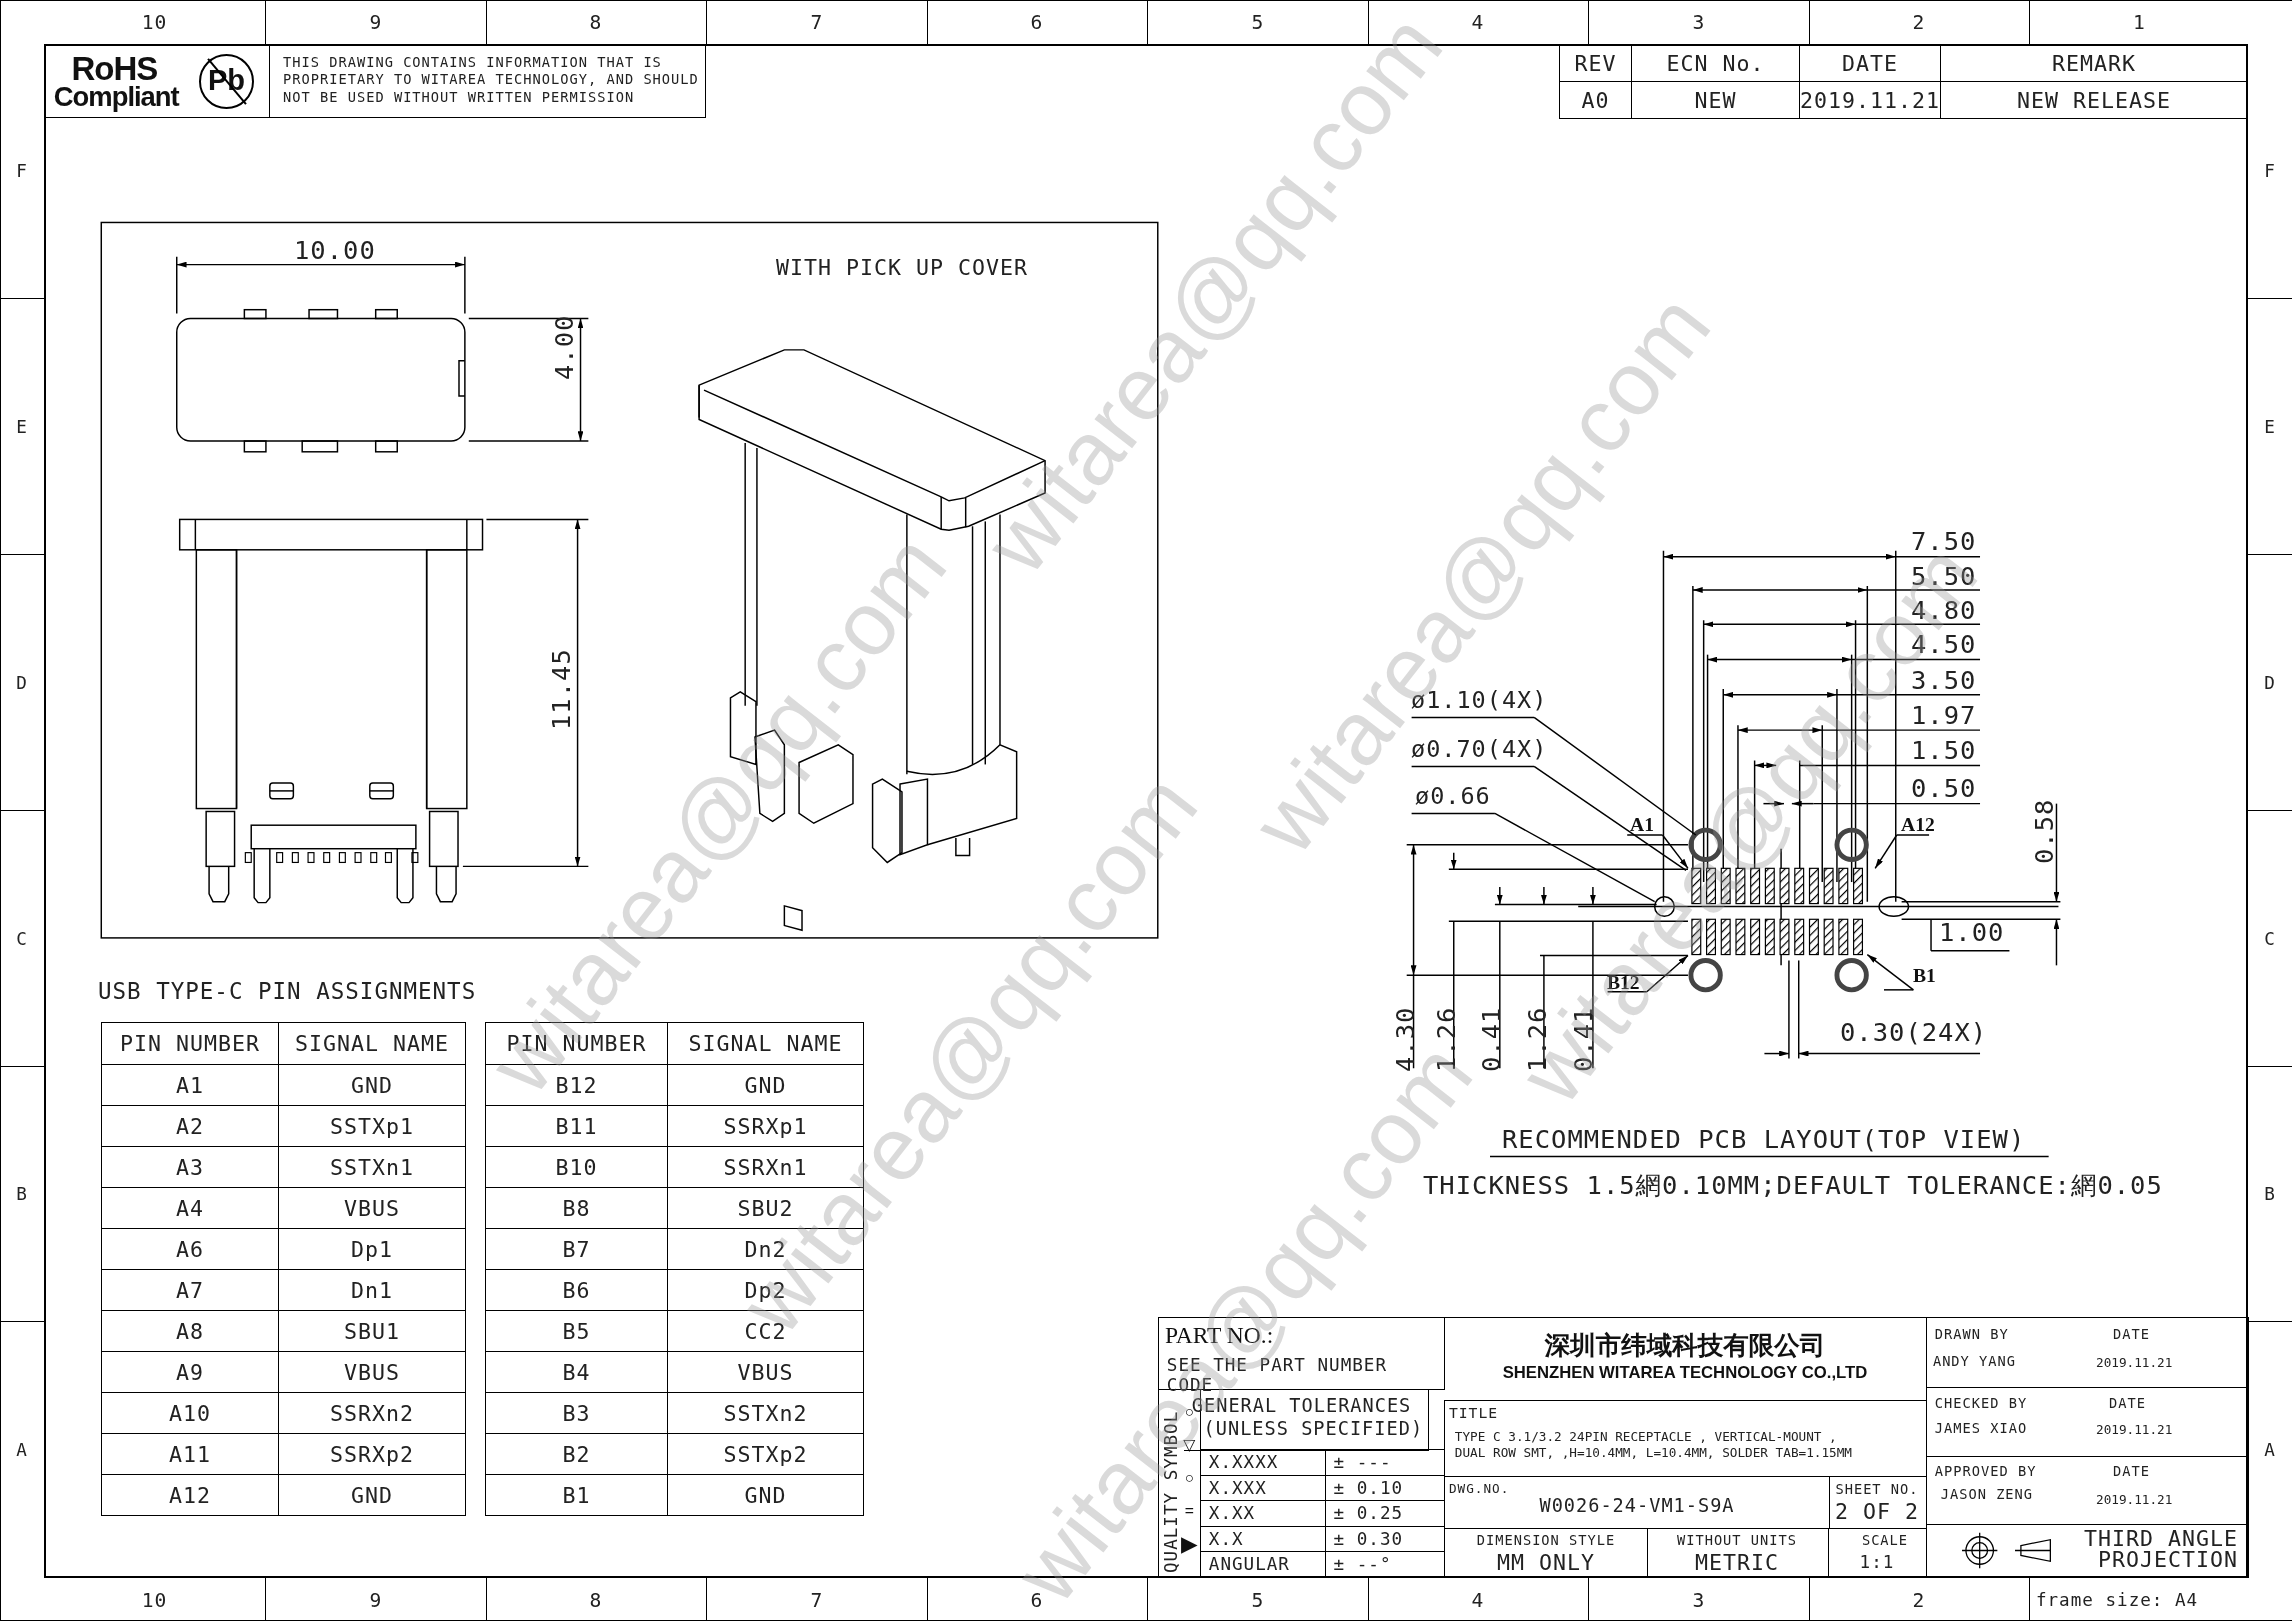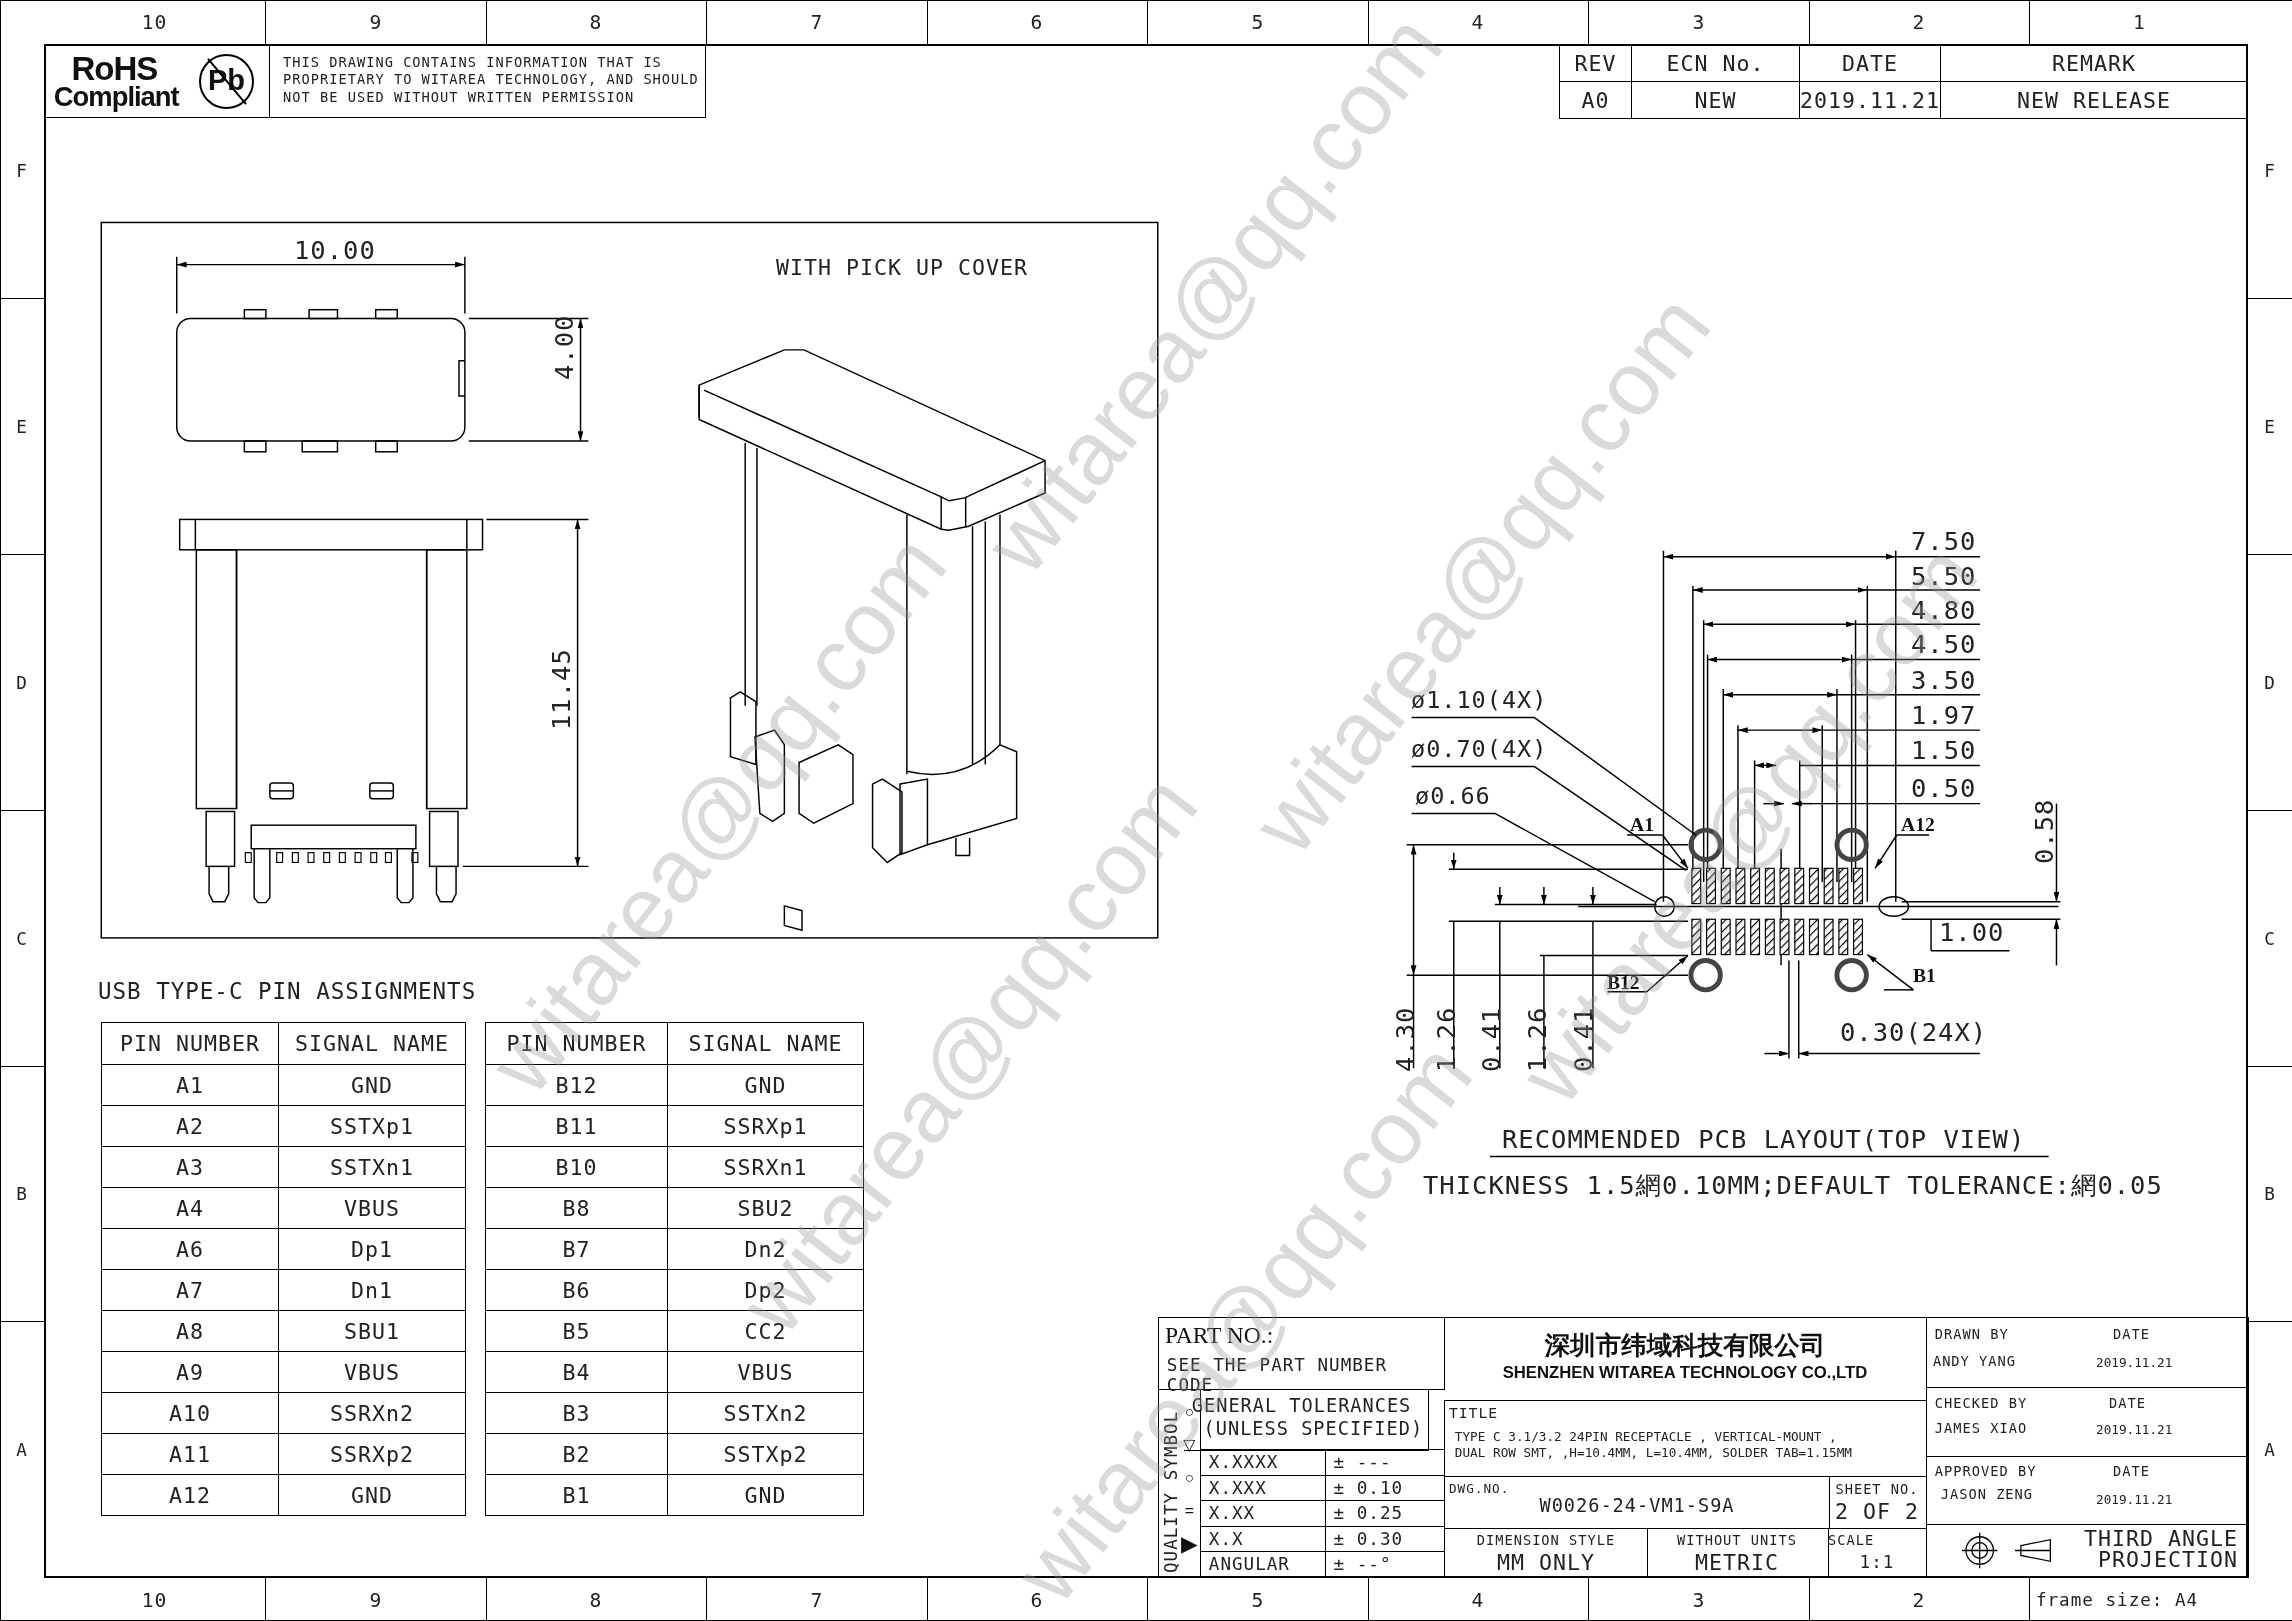--- a/index.html
+++ b/index.html
@@ -523,21 +523,21 @@
 
   <div class="abs" style="left:285px;top:210px;width:202px;height:49px;border-right:1.5px solid #000;border-left:1.5px solid #000;">
     <div class="abs cad" style="left:0;width:100%;text-align:center;top:3.9px;font-size:13.7px;">DIMENSION STYLE</div>
     <div class="abs cad" style="left:0;width:100%;text-align:center;top:21.6px;font-size:21.6px;">MM ONLY</div>
   </div>
   <div class="abs" style="left:487px;top:210px;width:182px;height:49px;border-right:1.5px solid #000;">
     <div class="abs cad" style="left:0;width:100%;text-align:center;top:3.9px;font-size:13.7px;">WITHOUT UNITS</div>
     <div class="abs cad" style="left:0;width:100%;text-align:center;top:21.6px;font-size:21.6px;">METRIC</div>
   </div>
   <div class="abs" style="left:669px;top:210px;width:98px;height:49px;">
-    <div class="abs cad" style="left:0;width:100%;text-align:left;top:3.9px;font-size:13.7px;">SCALE</div>
+    <div class="abs cad" style="left:0;width:100%;text-align:center;top:3.9px;font-size:13.7px;padding-left:8px;">SCALE</div>
     <div class="abs cad" style="left:0;width:100%;text-align:center;top:23.5px;font-size:17.6px;">1:1</div>
   </div>
 
   <div class="abs" style="left:767px;top:0;width:321px;height:259px;border-left:1.5px solid #000;">
     <div class="abs" style="left:0;top:0;width:321px;height:69px;border-bottom:1.5px solid #000;">
       <div class="abs cad" style="left:7.8px;top:7.8px;font-size:13.7px;">DRAWN BY</div>
       <div class="abs cad" style="left:186px;top:7.8px;font-size:13.7px;">DATE</div>
       <div class="abs cad" style="left:5.9px;top:35px;font-size:13.7px;">ANDY YANG</div>
       <div class="abs cad" style="left:169px;top:37px;font-size:12.7px;letter-spacing:0;">2019.11.21</div>
     </div>

